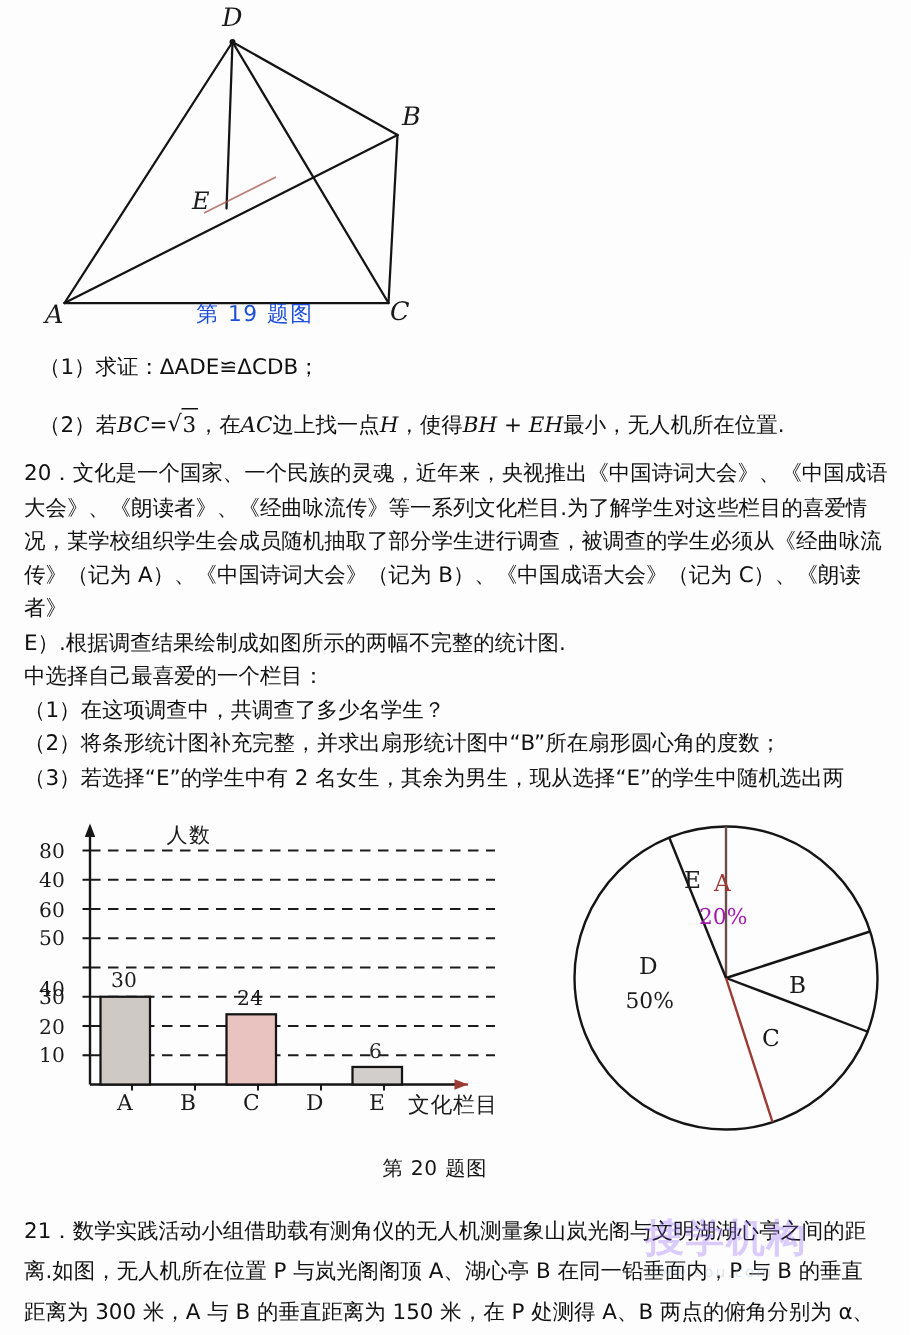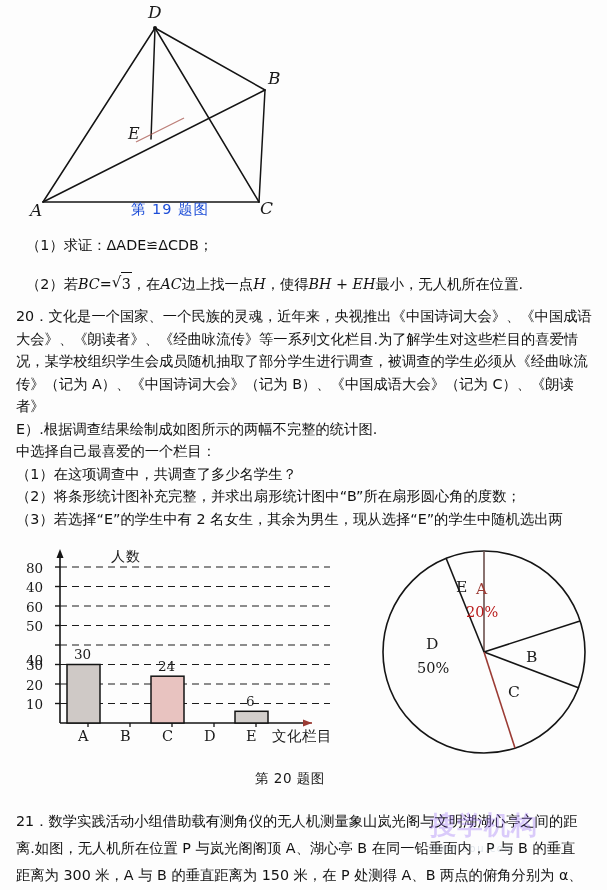--- a/index.html
+++ b/index.html
@@ -196,21 +196,21 @@
       <line x1="106" y1="112" x2="202" y2="81" stroke="#151515" stroke-width="1.6"></line>
 
       <line x1="106" y1="112" x2="201" y2="148" stroke="#151515" stroke-width="1.6"></line>
 
       <line x1="106" y1="112" x2="137" y2="208" stroke="#9b3b34" stroke-width="1.6"></line>
 
       <line x1="106" y1="112" x2="68" y2="18" stroke="#151515" stroke-width="1.6"></line>
     </svg>
 
     <div style="position:absolute;left:98px;top:40px;font-size:15.5px;color:#9b3b34;" class="sr">A</div>
-    <div style="position:absolute;left:88px;top:64px;font-size:14.5px;color:#b91c1c;" class="sr">20%</div>
+    <div style="position:absolute;left:88px;top:64px;font-size:14.5px;color:#a21caf;" class="sr">20%</div>
 
     <div style="position:absolute;left:148px;top:108px;font-size:15.5px;" class="sr">B</div>
 
     <div style="position:absolute;left:130px;top:143px;font-size:15.5px;" class="sr">C</div>
 
     <div style="position:absolute;left:48px;top:95px;font-size:15.5px;" class="sr">D</div>
     <div style="position:absolute;left:39px;top:120px;font-size:14.5px;" class="sr">50%</div>
 
     <div style="position:absolute;left:78px;top:38px;font-size:15.5px;" class="sr">E</div>
   </div>

